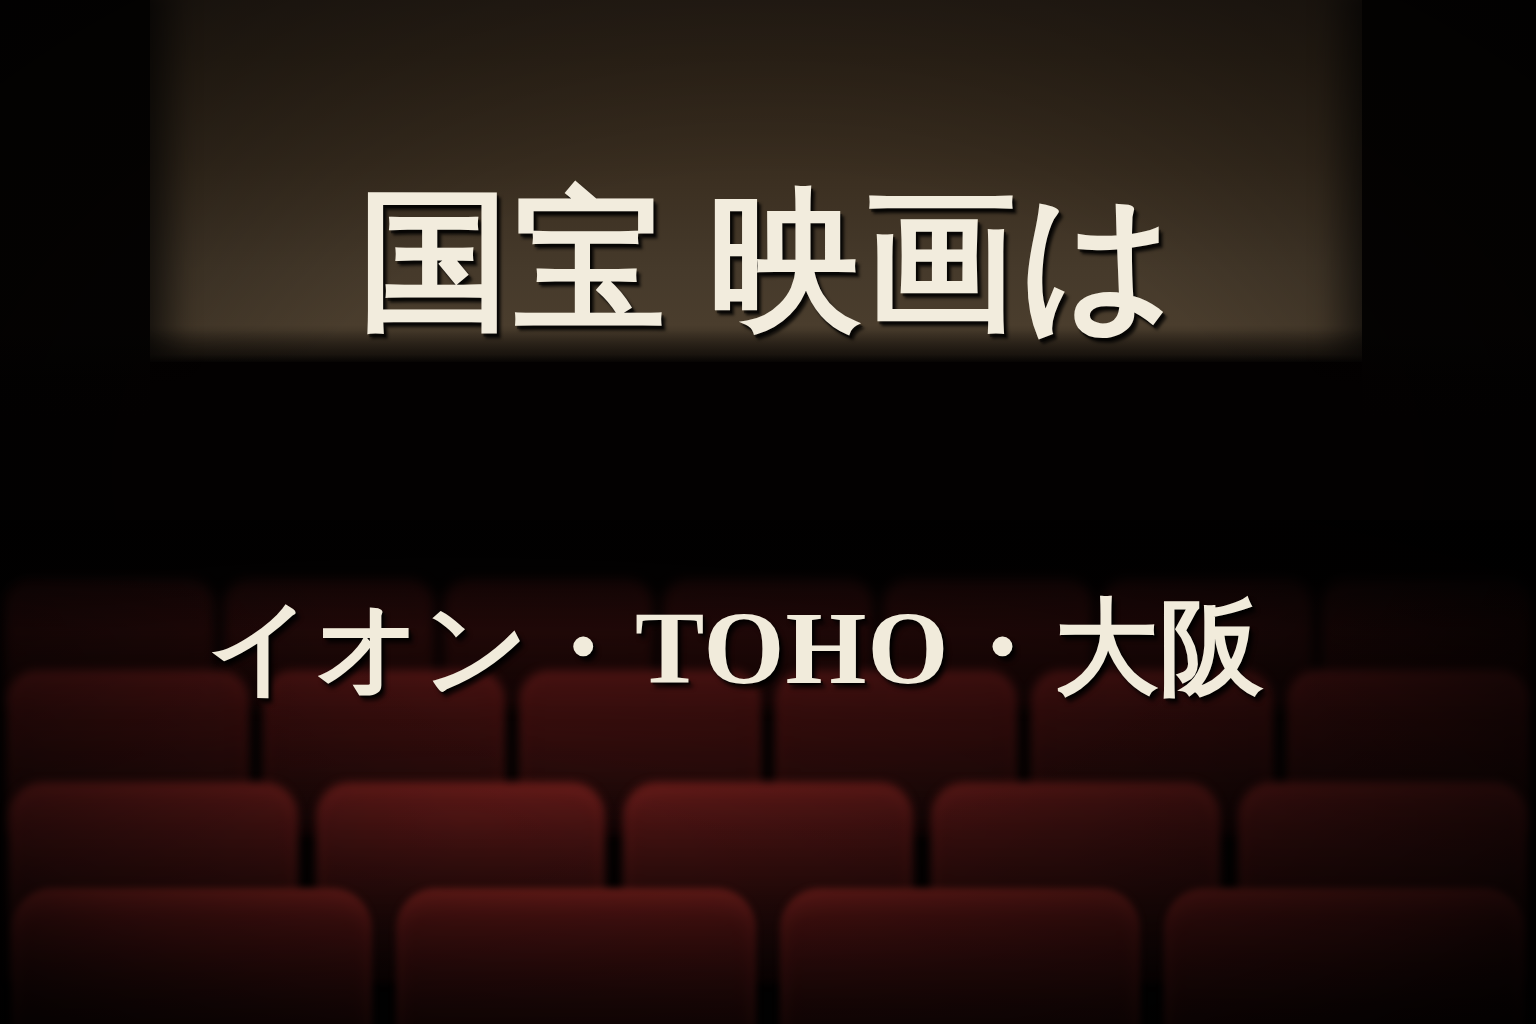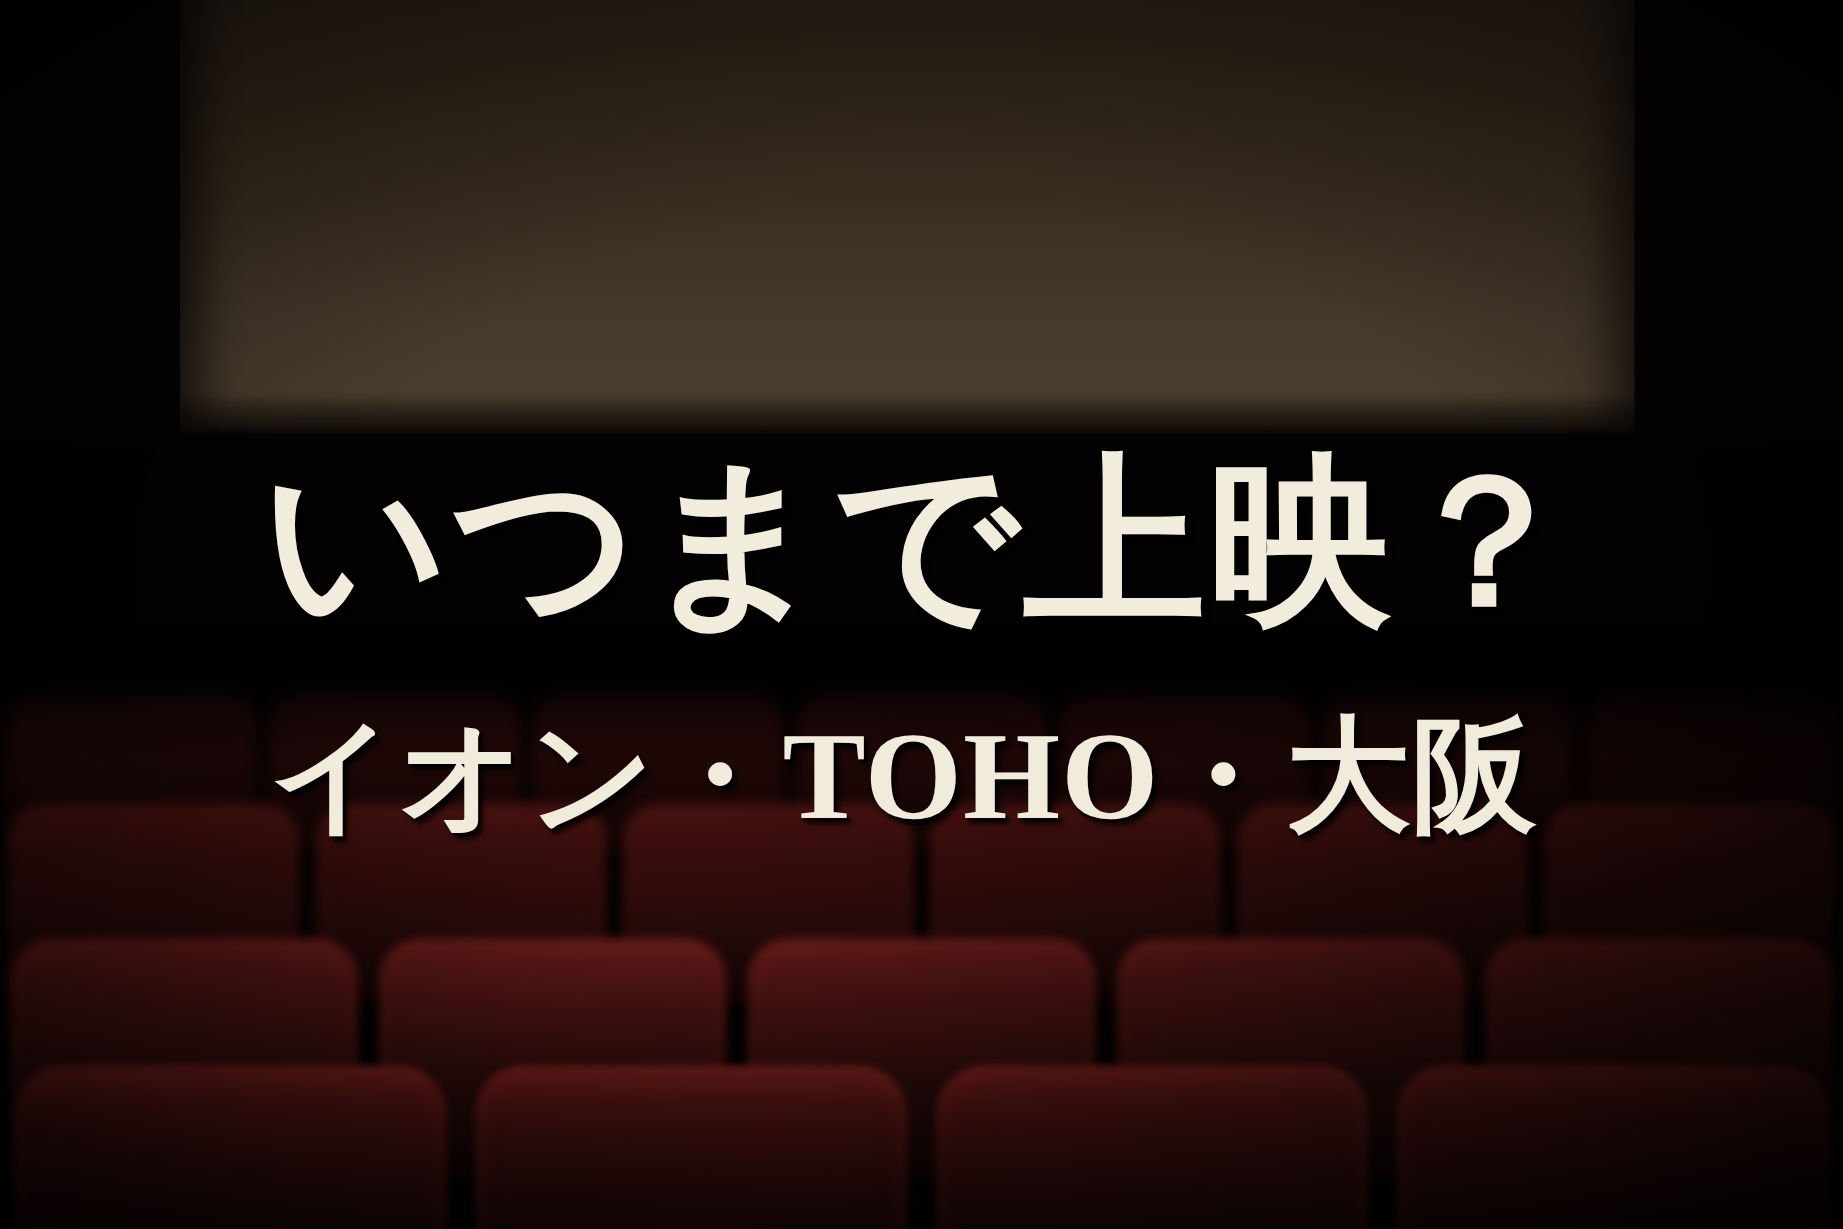--- a/index.html
+++ b/index.html
@@ -198,21 +198,20 @@
     position: absolute;
     width: 1472px;
     text-align: center;
     color: #f1ebdb;
     font-weight: 700;
     letter-spacing: .01em;
     white-space: nowrap;
     text-shadow:
       4px 5px 4px rgba(0,0,0,.8),
       2px 2px 1px rgba(0,0,0,.65);
-    padding-left: 17px;
   }
   .subline-1 { top: 596px; font-size: 104px; line-height: 1; }
   .subline-2 { top: 716px; font-size: 104px; line-height: 1; }
 </style>
 </head>
 <body>
 
 <div class="canvas">
 
   <div class="theater">
@@ -255,17 +254,17 @@
         <div class="seat"></div>
       </div>
       <div class="seats-topfade"></div>
       <div class="seats-vignette"></div>
     </div>
 
     <div class="vignette"></div>
   </div>
 
   <div class="text-layer">
-    <div class="headline headline-2">いつまで上映？</div>
+    <div class="headline headline-1">国宝 映画は</div>
     <div class="subline subline-1">イオン・TOHO・大阪</div>
   </div>
 
 </div>
 
 </body></html>

